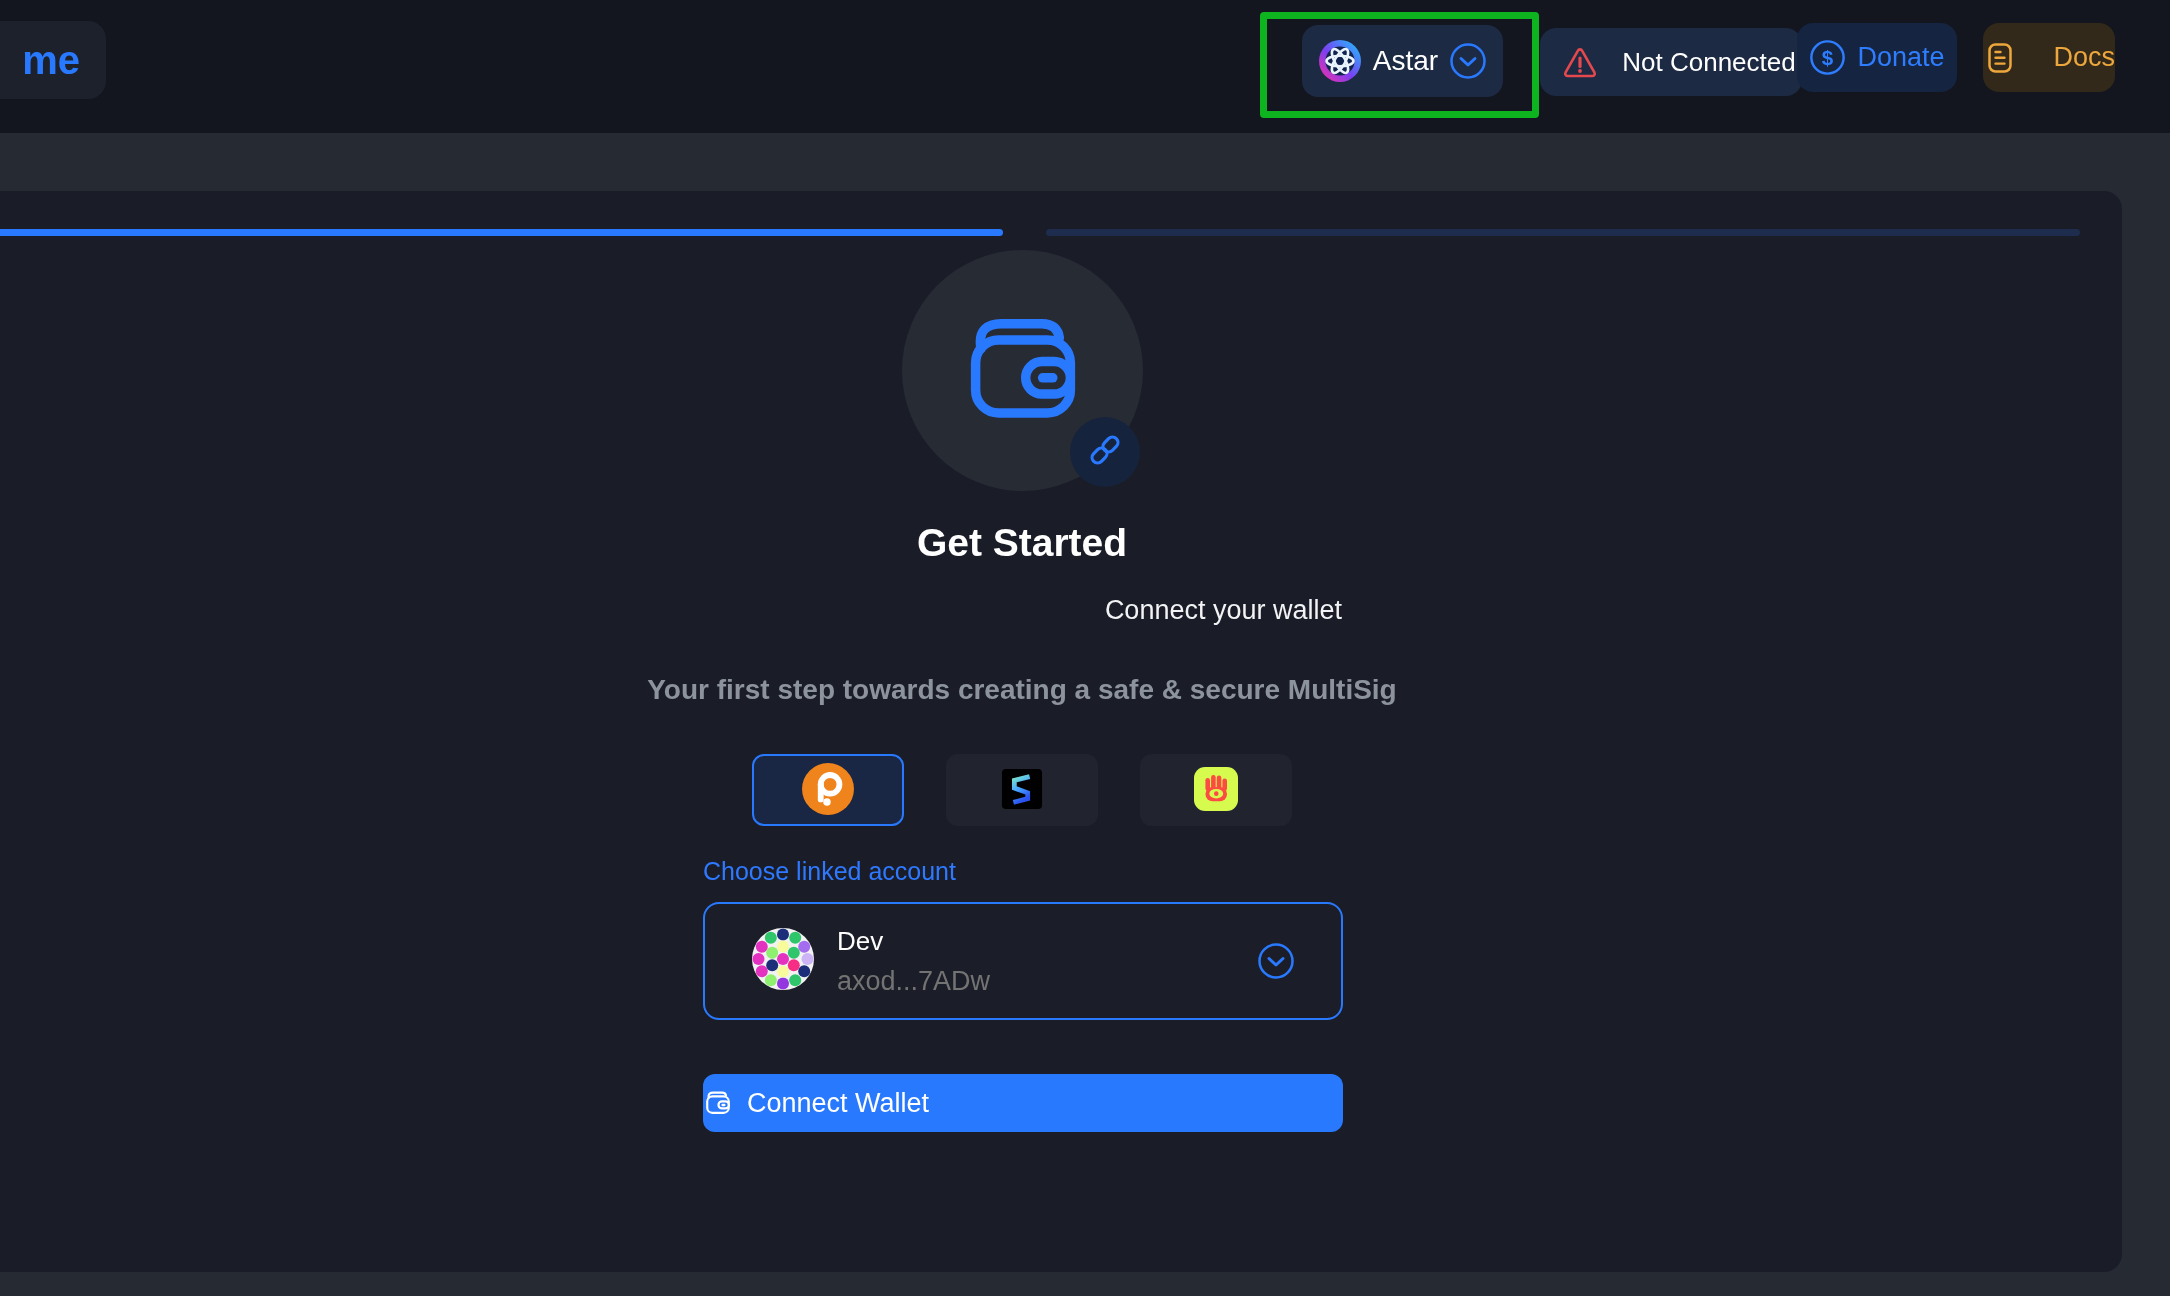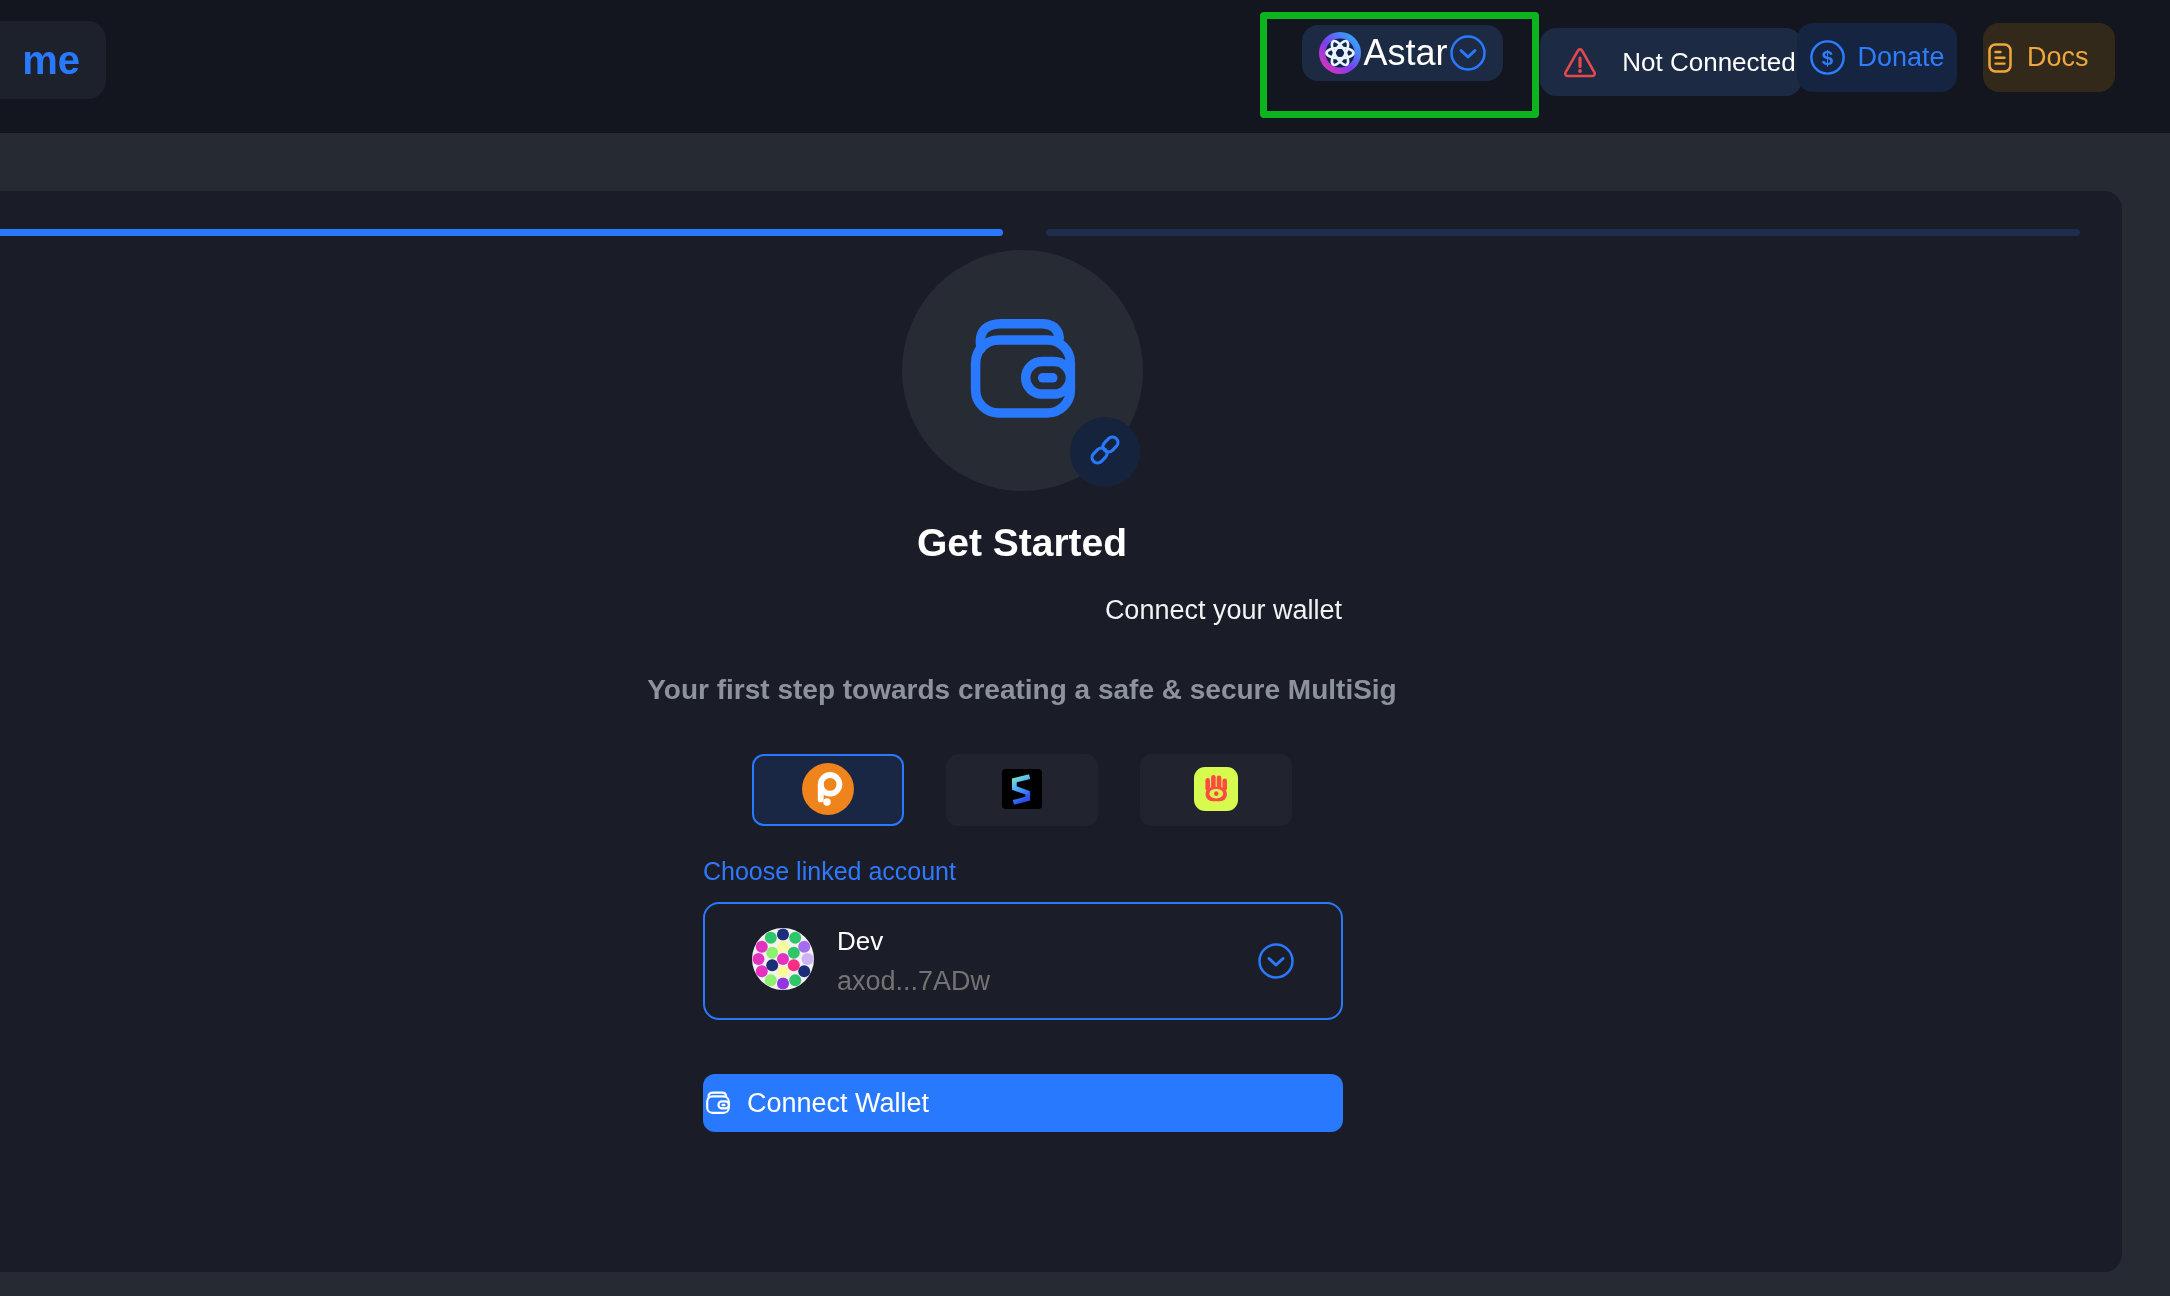--- a/index.html
+++ b/index.html
@@ -8,26 +8,26 @@
   #screen { position:relative; width:2170px; height:1296px; background:#262a33; overflow:hidden; }
 
   
   .header { position:absolute; left:0; top:0; width:2170px; height:133px; background:#13161e; }
   .logo-chip { position:absolute; left:-60px; top:21px; width:166px; height:78px; border-radius:18px;
                background:#1d212b; display:flex; align-items:center; justify-content:flex-end; padding-right:26px;
                color:#2979ff; font-size:40px; font-weight:700; cursor:pointer; }
   .hdr-btn { position:absolute; display:flex; align-items:center; border-radius:16px; cursor:pointer;
              color:#fff; font-size:26px; font-weight:500; }
   .hdr-btn .ic { display:flex; align-items:center; justify-content:center; }
-  .btn-astar { left:1302px; top:25px; width:201px; height:56px; background:#1d2a44; padding:0 16px;
-               justify-content:space-between; font-size:36px; }
+  .btn-astar { left:1302px; top:25px; width:201px; height:72px; background:#1d2a44; padding:0 16px;
+               justify-content:space-between; font-size:28px; }
   .btn-status { left:1540px; top:28px; width:262px; height:68px; background:#1d2a44; justify-content:center; gap:24px;padding-left:16px; }
   .btn-donate { left:1797px; top:23px; width:160px; height:69px; background:#152440; justify-content:center; gap:11px;
                 color:#2e7dff; font-size:27px; }
-  .btn-docs { left:1983px; top:23px; width:132px; height:69px; background:#32291b; justify-content:flex-start; gap:10px;
+  .btn-docs { left:1983px; top:23px; width:132px; height:69px; background:#32291b; justify-content:space-between; gap:10px;
               color:#eda73c; font-size:27px; }
   .annotation-box { position:absolute; left:1260px; top:12px; width:279px; height:106px;
                     border:7px solid #0db41f; border-radius:4px; pointer-events:none; }
 
   
   .card { position:absolute; left:0; top:191px; width:2122px; height:1081px; background:#1a1d27;
           border-radius:0 18px 18px 0; }
   .seg { position:absolute; height:7px; top:38px; }
   .seg1 { left:0; width:1003px; background:#2979ff; border-radius:0 4px 4px 0; }
   .seg2 { left:1046px; width:1034px; background:#1e2c4e; border-radius:4px; }

